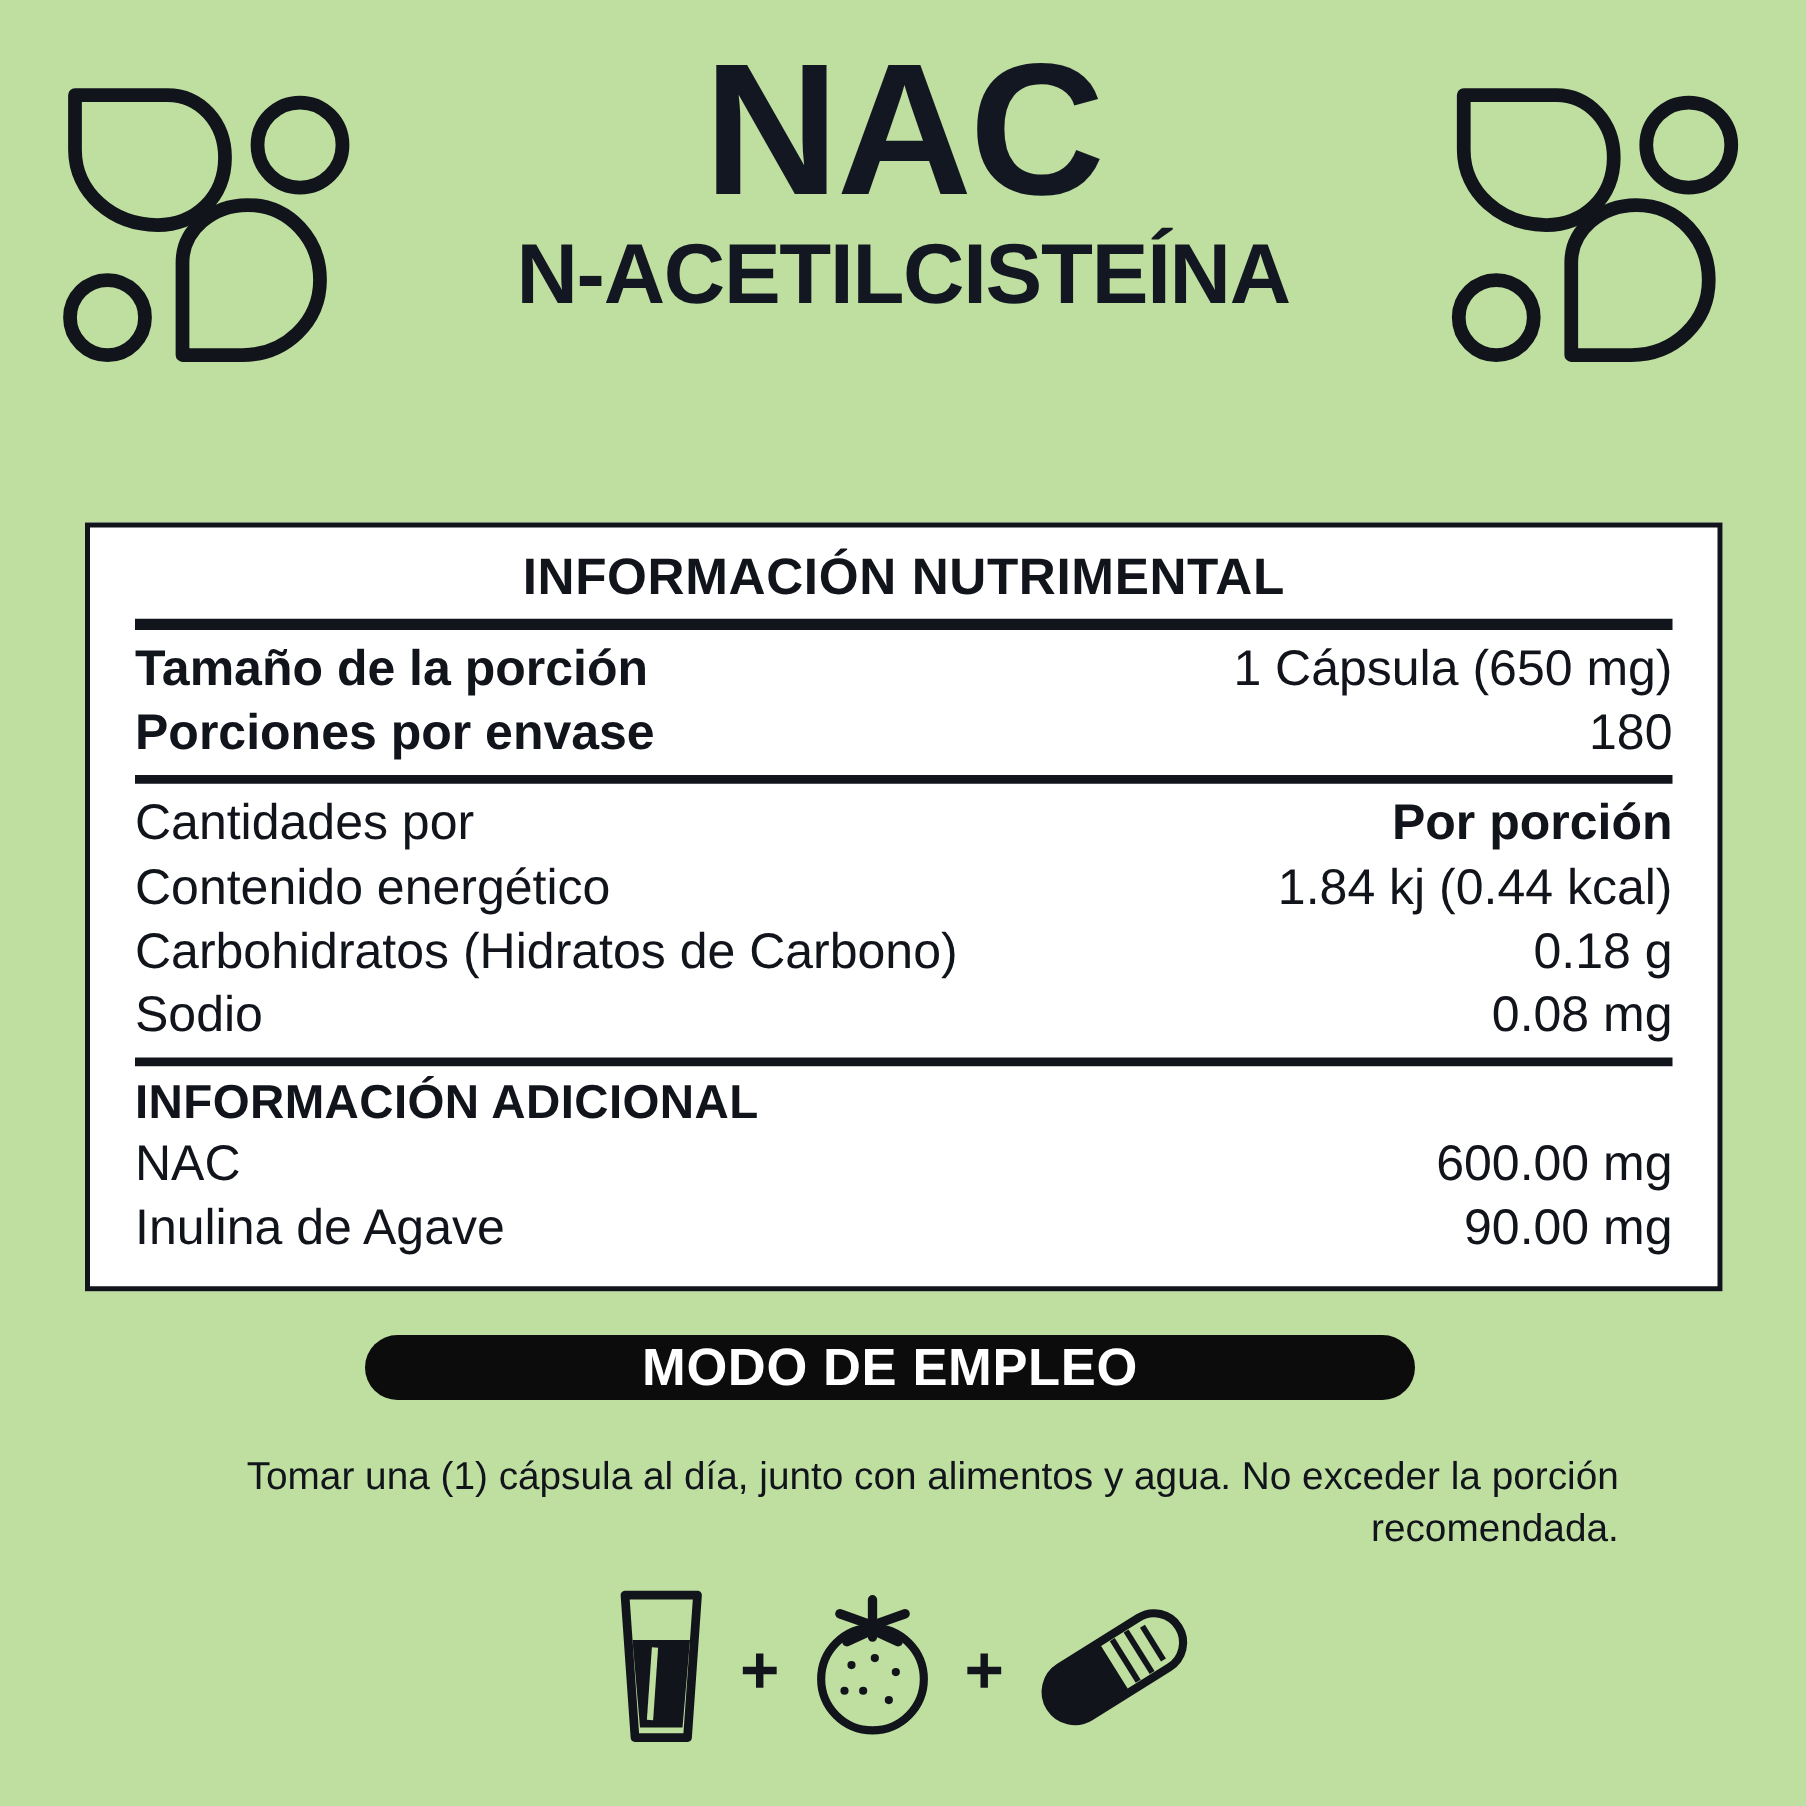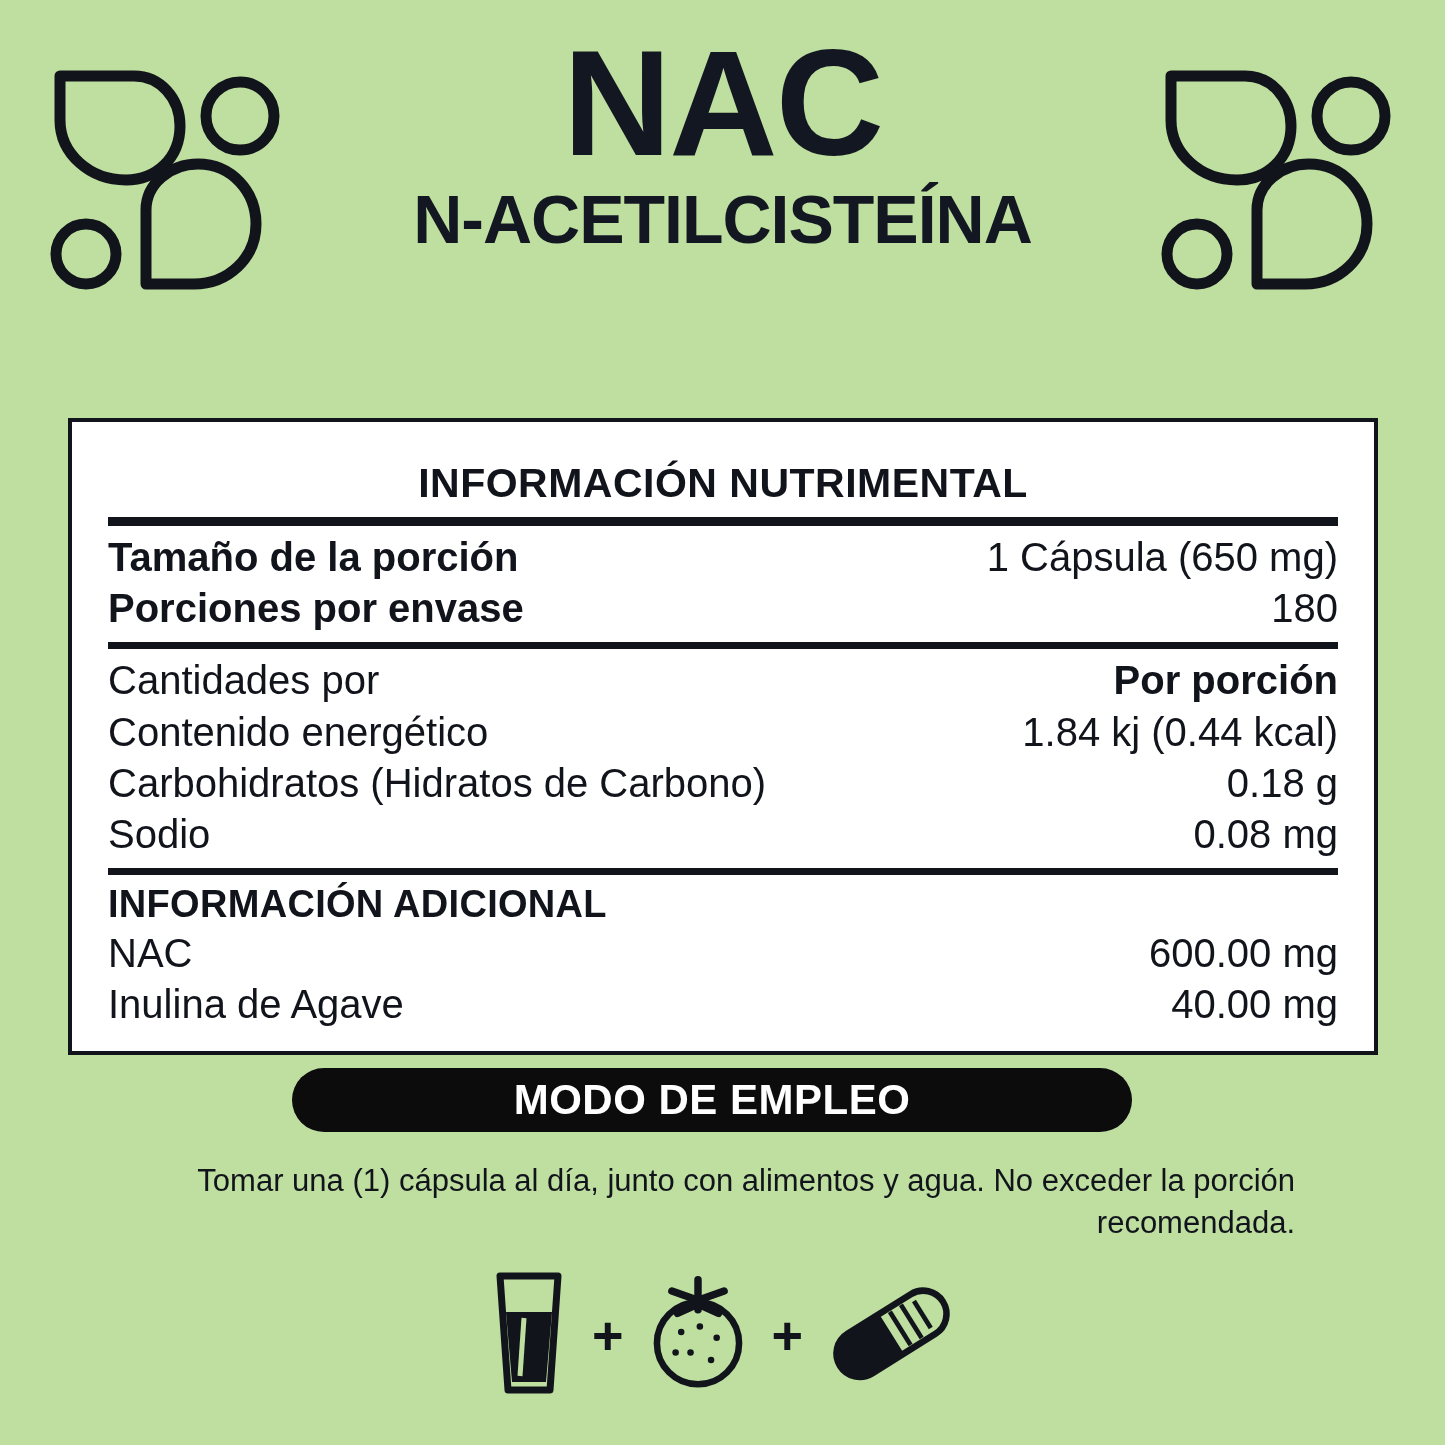--- a/index.html
+++ b/index.html
@@ -63,21 +63,21 @@
     box-sizing: border-box;
     background: #ffffff;
     border: 4px solid #12141c;
     padding: 16px 36px 20px 36px;
   }
   .panel-title {
     text-align: center;
     font-size: 41px;
     font-weight: bold;
     letter-spacing: 0.5px;
-    margin: 22px 0 10px 0;
+    margin: 0 0 10px 0;
   }
   .rule-thick {
     border-bottom: 9px solid #12141c;
     margin: 4px 0 6px 0;
   }
   .rule-med {
     border-bottom: 7px solid #12141c;
     margin: 8px 0 6px 0;
   }
   .row {
@@ -98,21 +98,21 @@
     letter-spacing: 0.3px;
     margin: 8px 0 2px 0;
   }
 
   
   .usage-pill {
     position: absolute;
     left: 292px;
     top: 1068px;
     width: 840px;
-    height: 64px;
+    height: 52px;
     background: #0c0c0c;
     border-radius: 34px;
     display: flex;
     align-items: center;
     justify-content: center;
   }
   .usage-pill span {
     color: #ffffff;
     font-size: 42px;
     font-weight: bold;
@@ -219,21 +219,21 @@
   <div class="rule-med"></div>
 
   <div class="section-head">INFORMACIÓN ADICIONAL</div>
 
   <div class="row">
     <span class="label">NAC</span>
     <span class="value">600.00 mg</span>
   </div>
   <div class="row">
     <span class="label">Inulina de Agave</span>
-    <span class="value">40.00 mg</span>
+    <span class="value">90.00 mg</span>
   </div>
 </div>
 
 <div class="usage-pill">
   <span>MODO DE EMPLEO</span>
 </div>
 
 <div class="usage-text">Tomar una (1) cápsula al día, junto con alimentos y agua. No exceder la porción recomendada.</div>
 
 <div class="icon-row">

